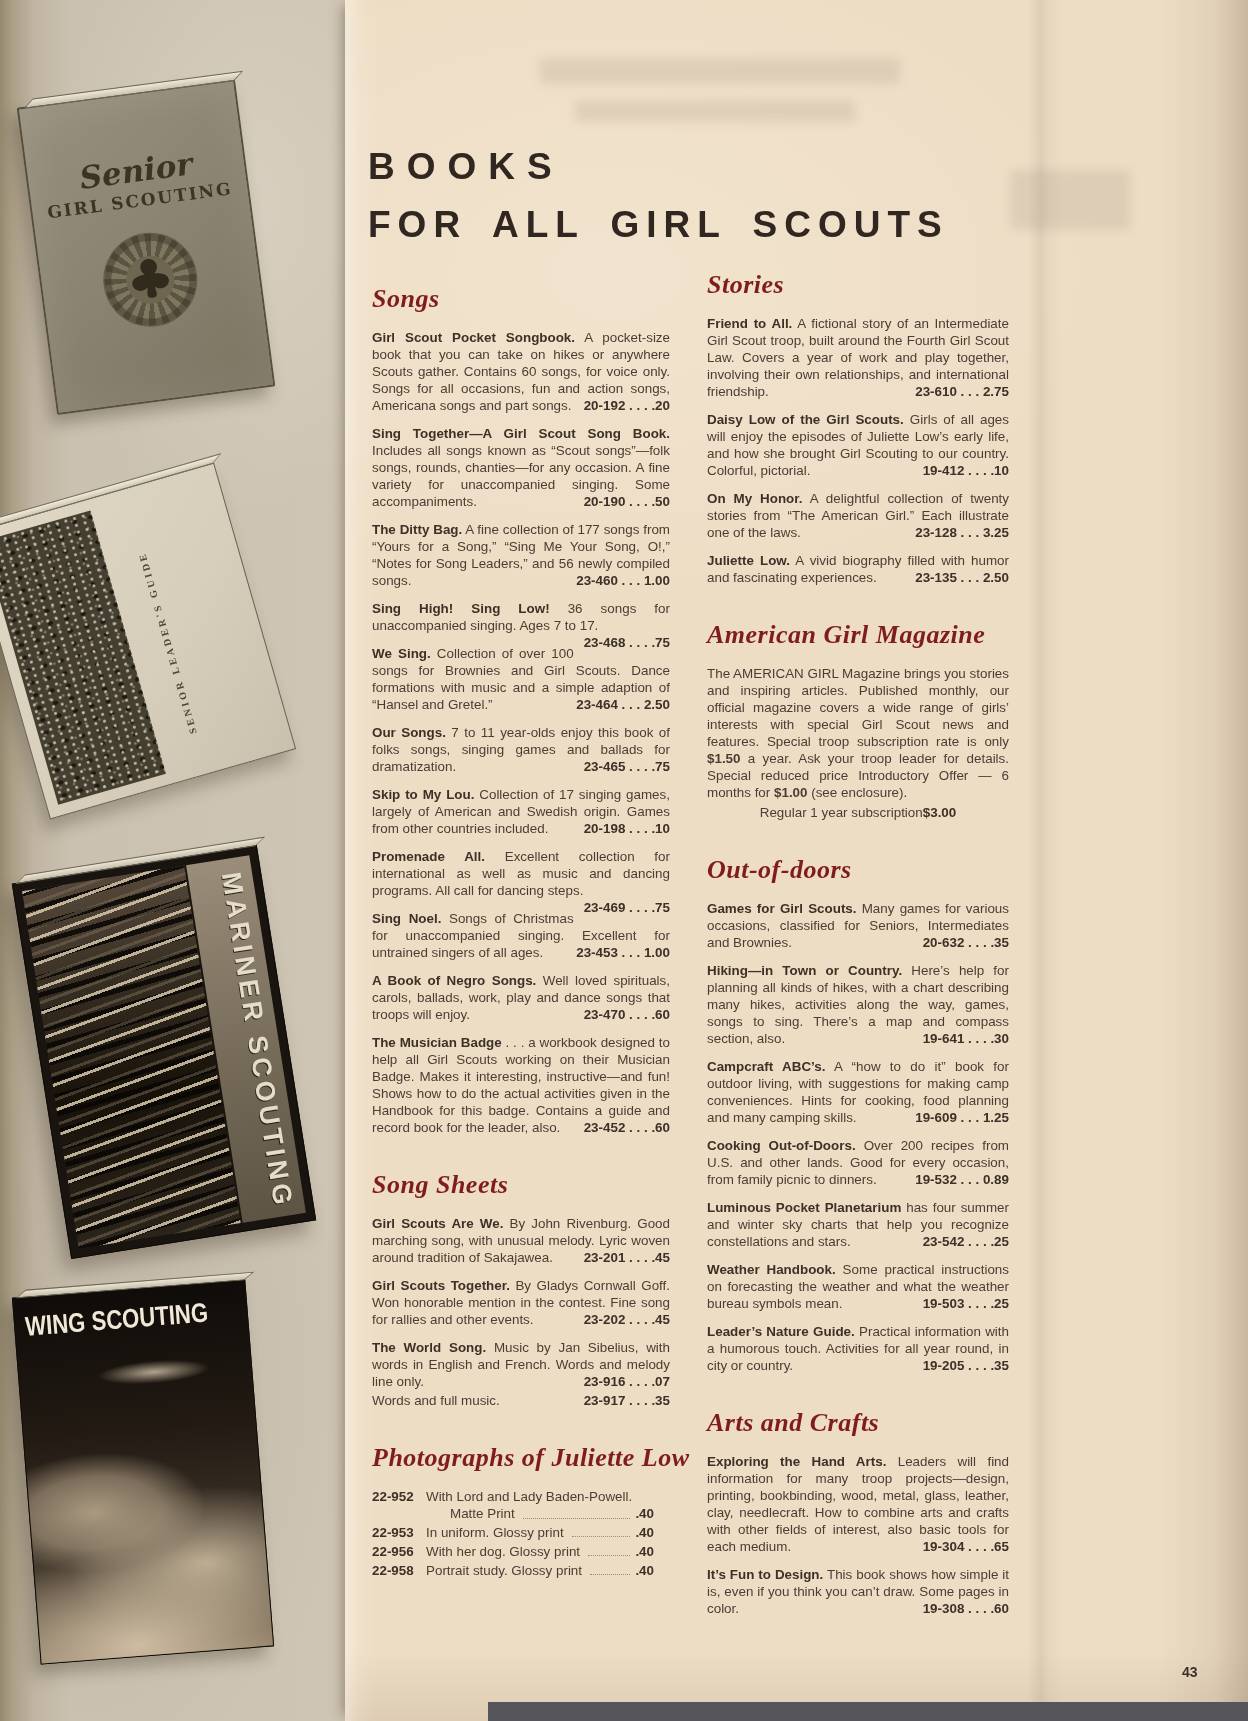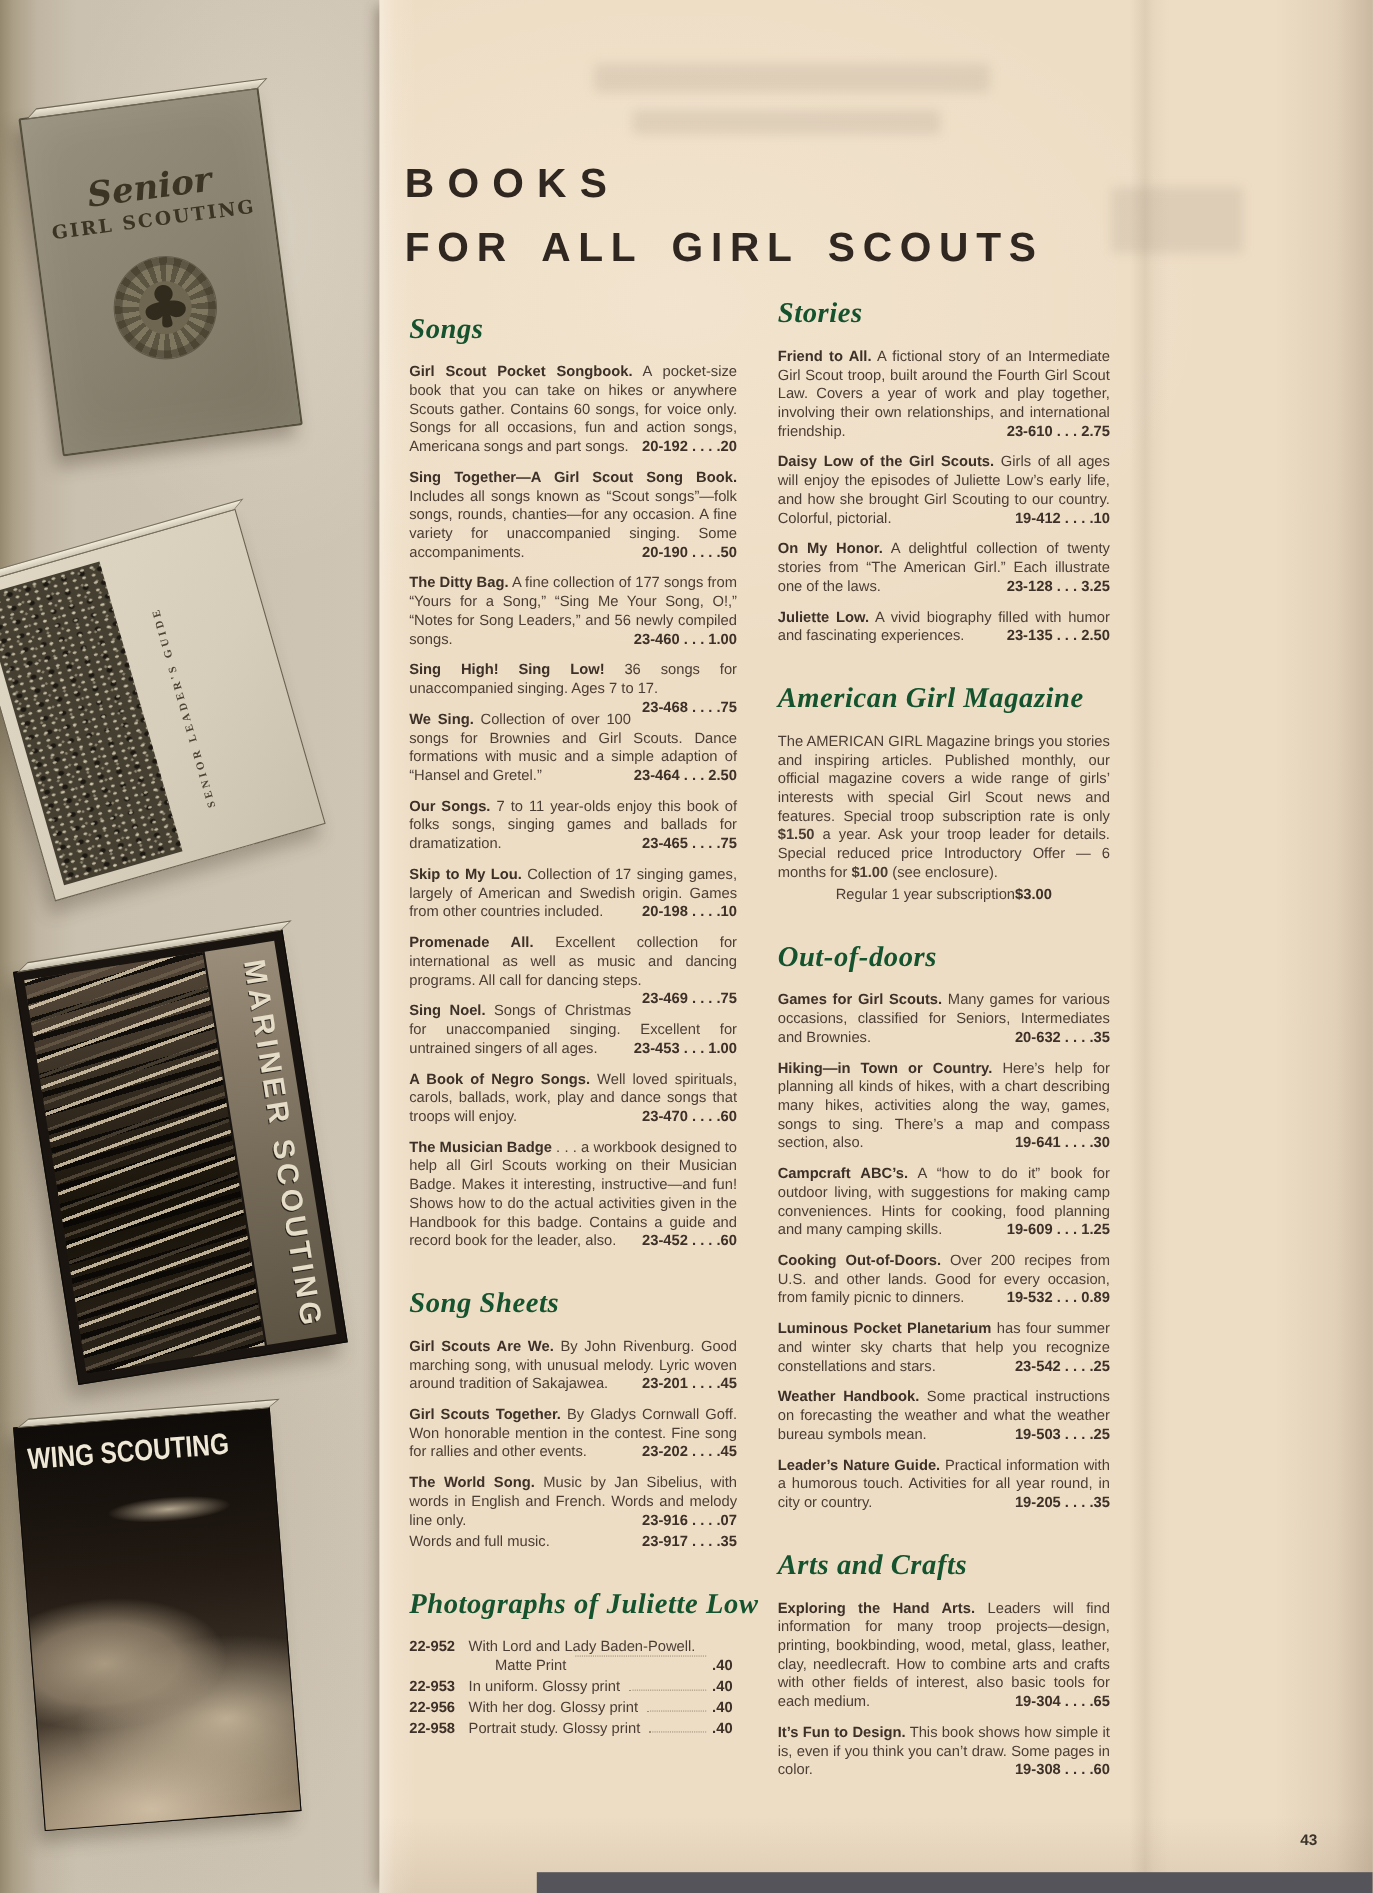--- a/index.html
+++ b/index.html
@@ -38,40 +38,40 @@
   .headline { position:absolute; left:368px; top:146px; color:#2f2720; }
   .headline .l1 { font-size:37px; font-weight:bold; letter-spacing:12px; }
   .headline .l2 { font-size:37px; font-weight:bold; letter-spacing:7px; word-spacing:9px; margin-top:16px; white-space:nowrap; }
 
   
   .col { position:absolute; color:#4a3d33; font-size:13.4px; line-height:17px; }
   .col-l { left:372px; top:284px; width:298px; }
   .col-r { left:707px; top:270px; width:302px; }
   .sec h2 {
     font-family:"Liberation Serif", serif; font-style:italic; font-weight:bold;
-    font-size:26px; line-height:30px; color:#14532d; letter-spacing:0.5px;
+    font-size:26px; line-height:30px; color:#7f1d1d; letter-spacing:0.5px;
     margin:34px 0 15px 0; white-space:nowrap;
   }
   .sec:first-child h2 { margin-top:0; }
   p.item { margin:0 0 11px 0; text-align:justify; }
   .nm { font-weight:bold; color:#3c3027; }
   .cp { float:right; font-weight:bold; color:#3c3027; padding-left:10px; white-space:pre;text-align:right; }
   .xline { display:flex; justify-content:space-between; margin:-9px 0 11px 0; }
   .xline .cp { float:none; }
 
   p.mag { margin:0 0 3px 0; text-align:justify; }
   .mag-foot { display:flex; justify-content:center; margin-bottom:11px; }
   .mag-foot b { color:#3c3027; }
 
-  .photo-row { margin:0 4px 2px 0; }
+  .photo-row { margin:0 16px 2px 0; }
   .prl { display:flex; align-items:baseline; }
   .pr-code { font-weight:bold; color:#3c3027; width:54px; flex:none; }
   .pr-fill { flex:1; border-bottom:1px dotted rgba(95,78,60,0.55); margin:0 5px 3px 8px; min-width:14px; }
   .pr-price { font-weight:bold; color:#3c3027; }
-  .prl2 { display:flex; align-items:flex-start; padding-left:78px; }
+  .prl2 { display:flex; align-items:flex-end; padding-left:78px; }
 
   .pageno { position:absolute; left:1182px; top:1664px; font-size:14px; font-weight:bold; color:#3a322a; }
 
   
   .book { position:absolute; }
 
   .book1 {
     left:36px; top:92px; width:216px; height:306px; transform:rotate(-7.5deg);
     background:linear-gradient(145deg,#98907e,#8a8270 55%,#7b7461);
     border:2px solid #554f3e; border-radius:2px;

